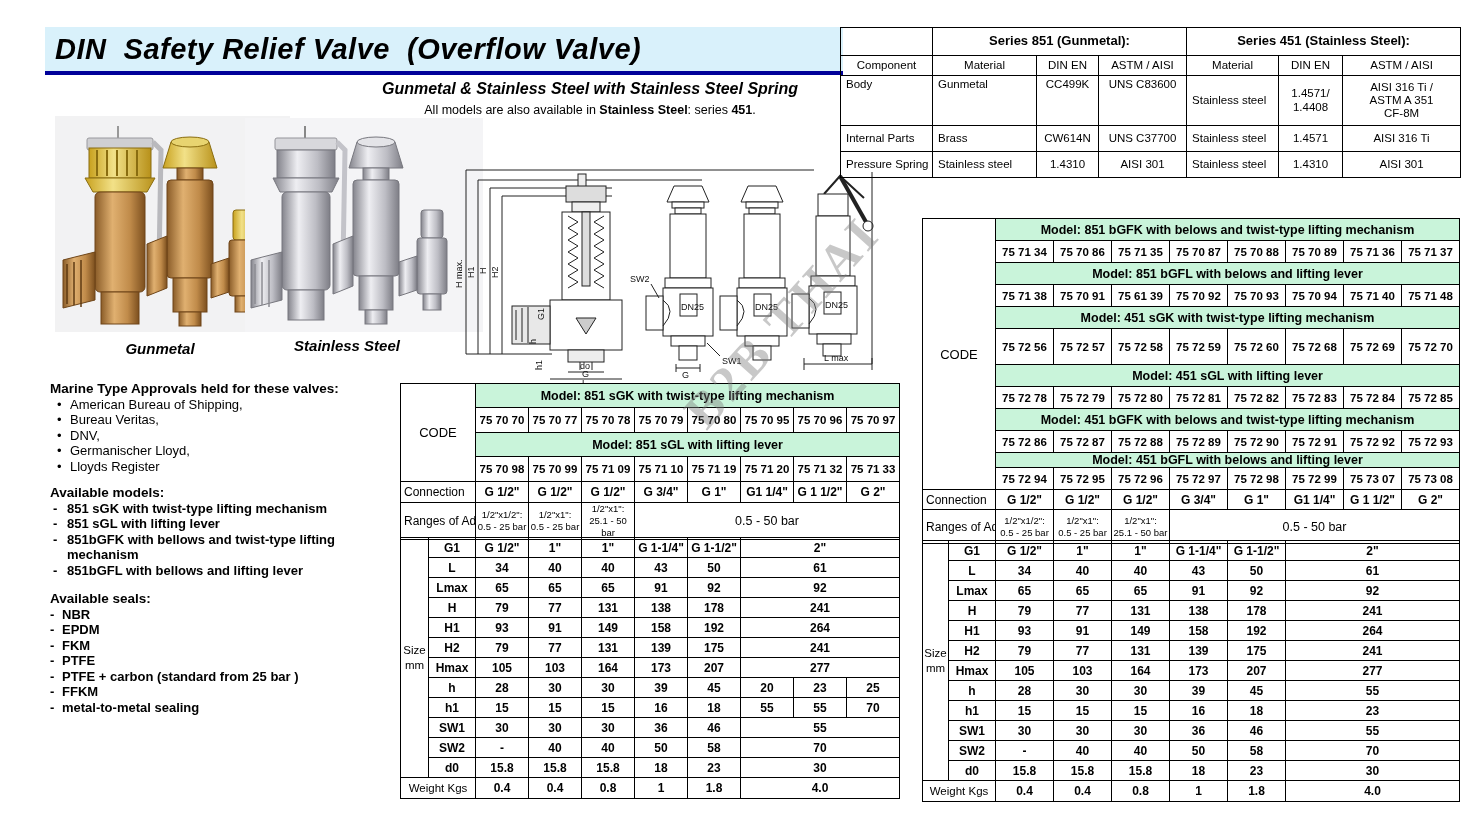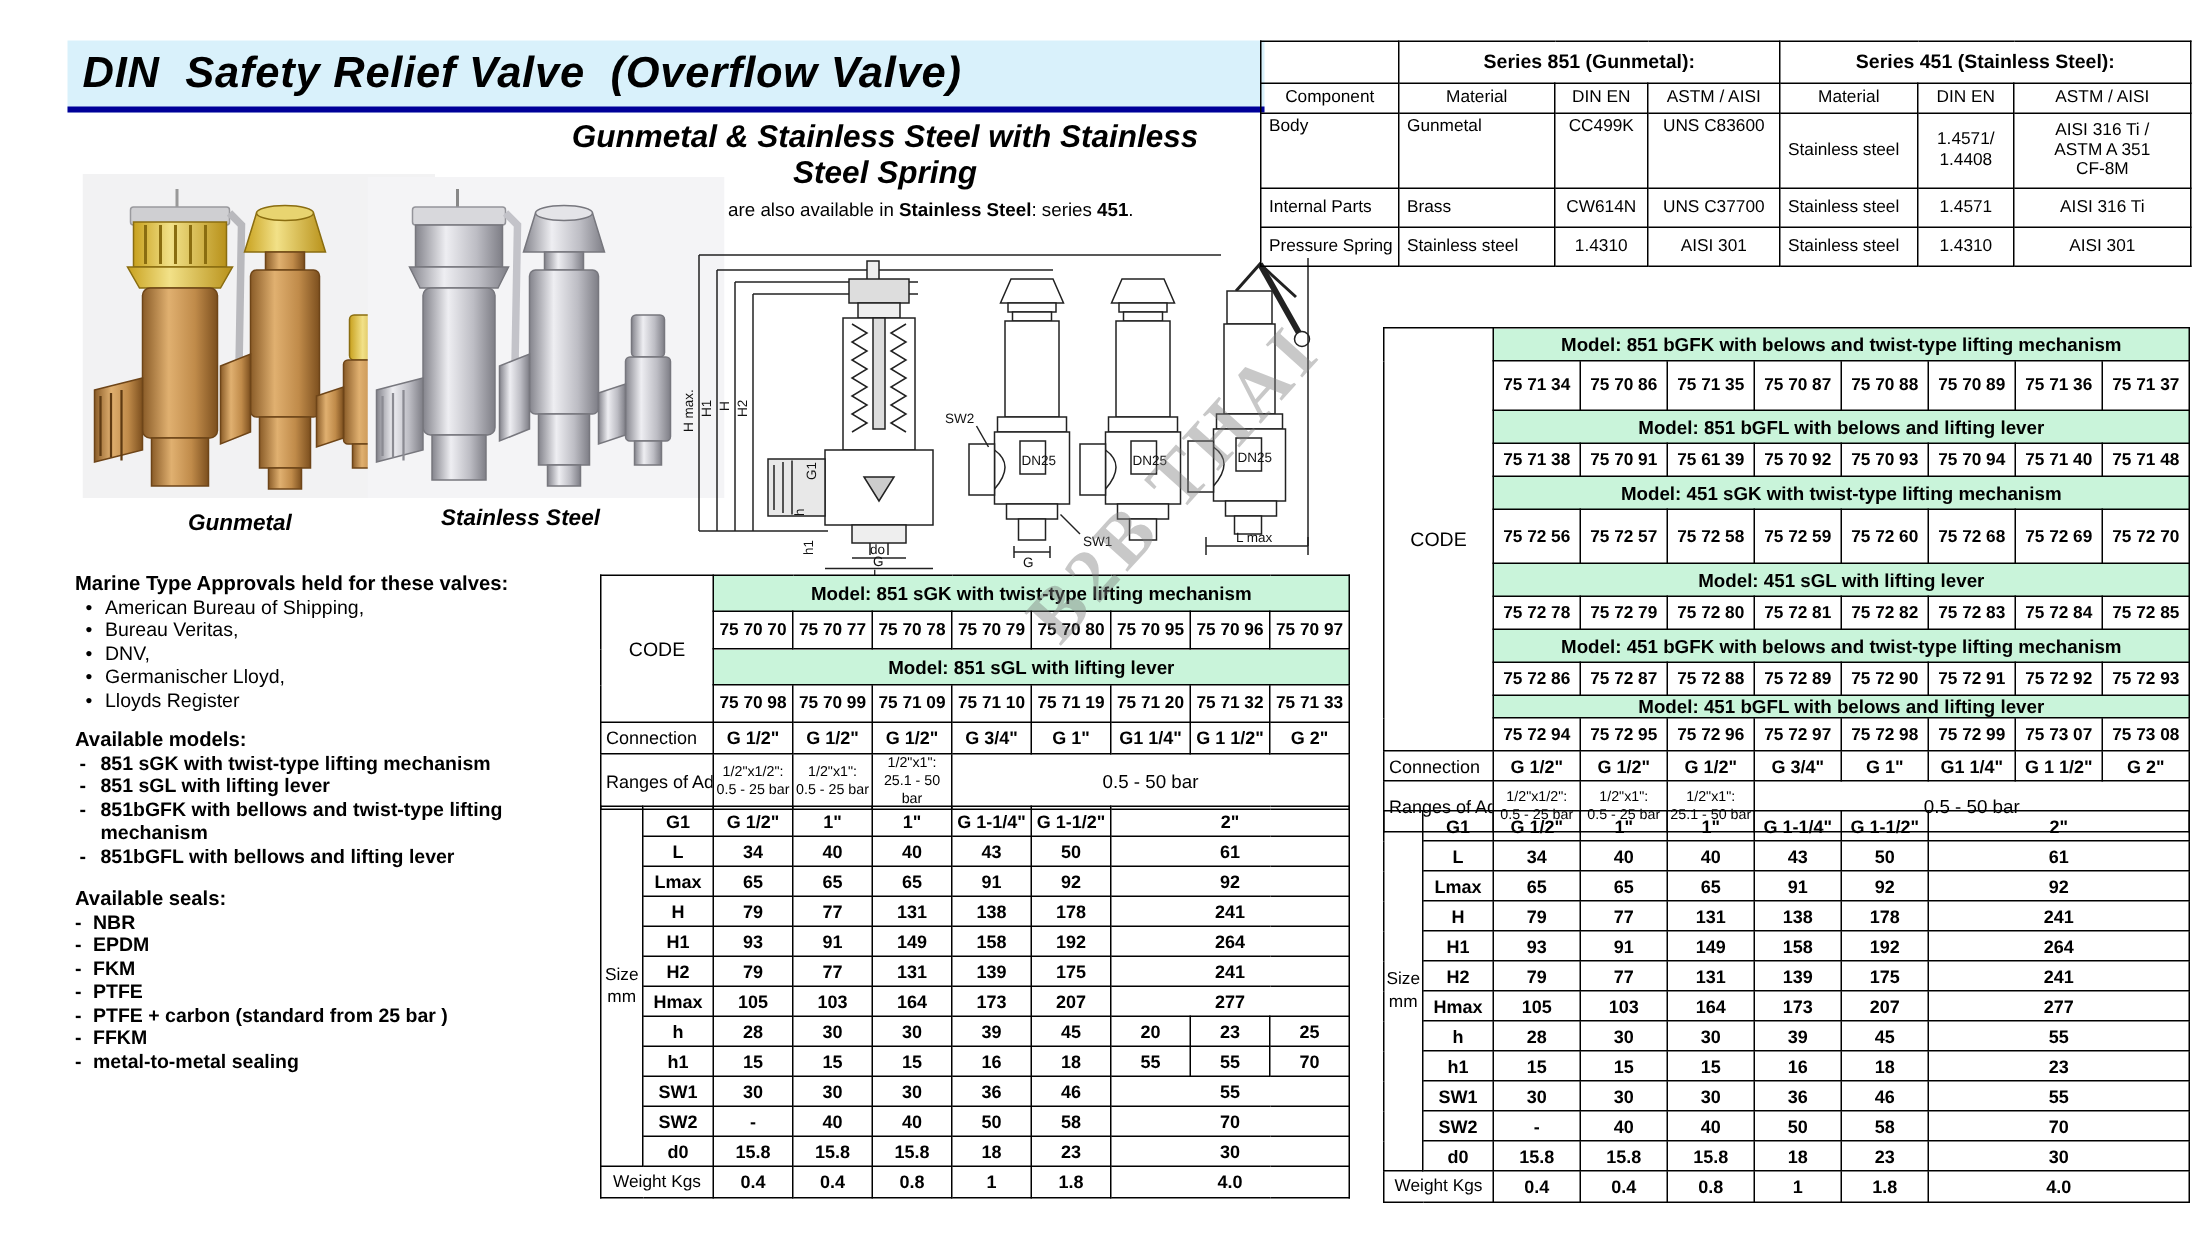--- a/index.html
+++ b/index.html
@@ -8,21 +8,21 @@
   .abs{position:absolute;}
   .pre{white-space:pre-line;}
 
   
   #title-bar{left:45px;top:27px;width:788px;height:44px;background:#d9f1fb;
     border-bottom:4px solid #000099;font-size:29px;font-weight:bold;font-style:italic;
     line-height:44px;padding-left:10px;white-space:pre;letter-spacing:.5px;}
 
   
   #subtitle-block{left:360px;top:80px;width:460px;text-align:center;}
-  #subtitle-line1{font-size:21px;font-weight:bold;font-style:italic;}
+  #subtitle-line1{font-size:16px;font-weight:bold;font-style:italic;}
   #subtitle-line2{font-size:12.5px;margin-top:5px;}
   #subtitle-line2 b{font-weight:bold;}
 
   
   .photo-label{font-size:15px;font-weight:bold;font-style:italic;text-align:center;}
   #gunmetal-label{left:75px;top:340px;width:170px;}
   #stainless-label{left:252px;top:337px;width:190px;}
 
   
   #left-text{left:50px;top:381px;width:352px;font-size:13px;line-height:15.5px;}
@@ -593,21 +593,21 @@
         <col style="width:58px">
         <col style="width:58px">
         <col style="width:58px">
         <col style="width:58px">
       </colgroup>
     <tbody id="right-code-body">
         <tr style="height: 22px;">
           <td class="code-cell" rowspan="12">CODE</td>
           <td class="model-header" colspan="8">Model:  851 bGFK with belows and twist-type lifting mechanism</td>
         </tr>
-        <tr style="height: 33px; margin-left: 28px;">
+        <tr style="height: 22px; margin-left: 28px;">
           <td class="code-val">75 71 34</td>
           <td class="code-val">75 70 86</td>
           <td class="code-val">75 71 35</td>
           <td class="code-val">75 70 87</td>
           <td class="code-val">75 70 88</td>
           <td class="code-val">75 70 89</td>
           <td class="code-val">75 71 36</td>
           <td class="code-val">75 71 37</td>
         </tr>
         <tr style="height: 22px; padding-left: 20px;">

